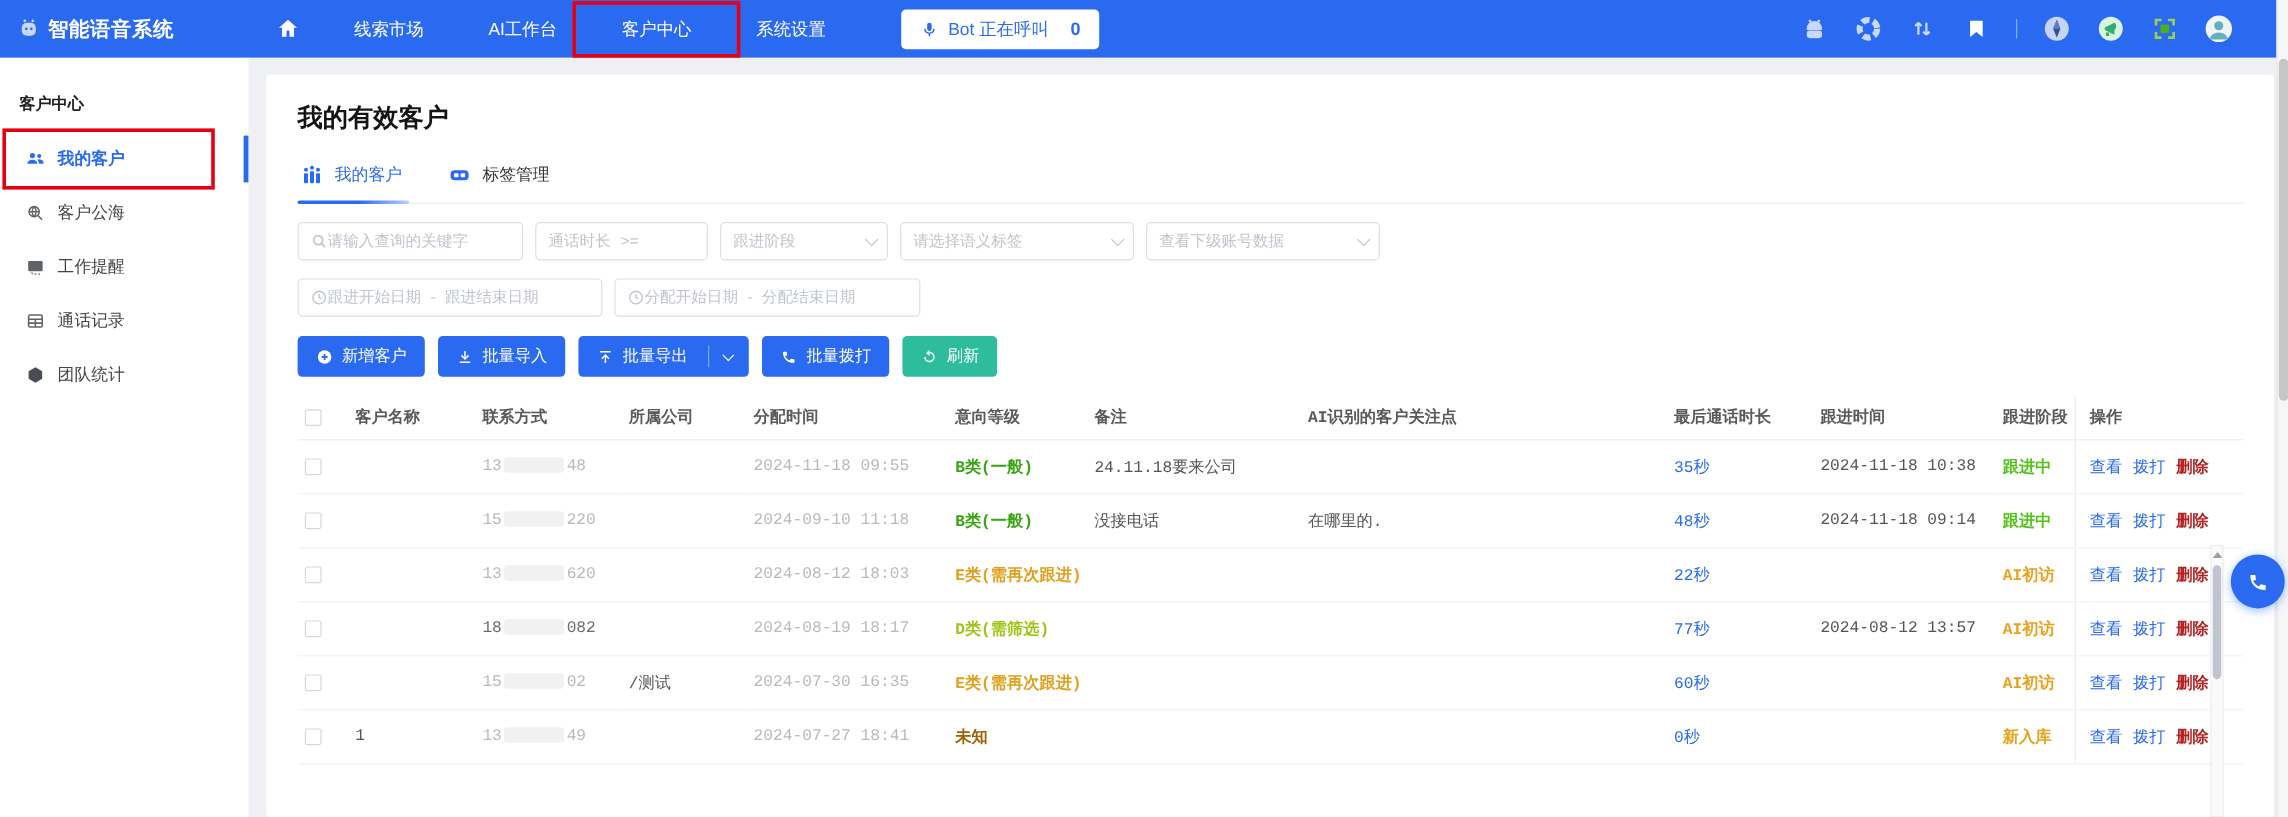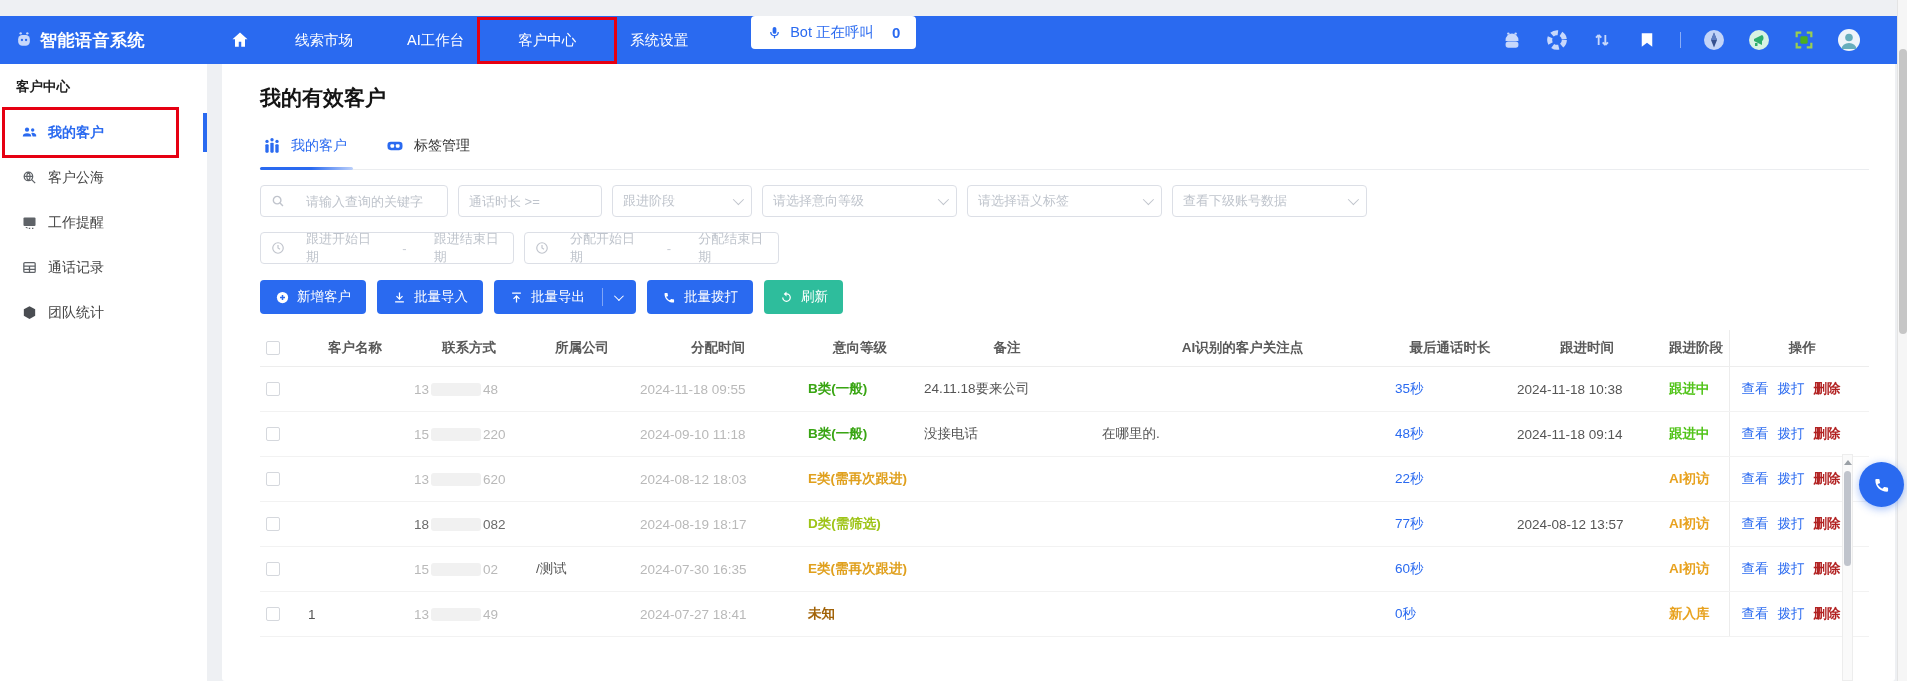--- a/index.html
+++ b/index.html
@@ -1,21 +1,21 @@
 <!DOCTYPE html>
 <html><head>
 <meta charset="utf-8">
 <style>
   * { margin:0; padding:0; box-sizing:border-box; }
   html,body { width:1907px; height:681px; overflow:hidden; background:#eef0f3;
     font-family:"Liberation Sans","DejaVu Sans",sans-serif; }
 
   
-  .navbar { position:absolute; top:16px; left:0; right:0; height:48px; background:#2a6af0;
-    display:flex; color:#fff; z-index:20; }
+  .navbar { position:absolute; top:0; left:0; right:0; height:48px; background:#2a6af0;
+    display:flex; align-items:center; color:#fff; z-index:20; }
   .logo { display:flex; align-items:center; gap:6px; padding-left:14px; width:200px; }
   .logo-text { font-size:17px; font-weight:bold; letter-spacing:.5px; }
   .nav-home { margin-left:30px; display:flex; align-items:center; cursor:pointer; }
   .nav-items { display:flex; align-items:center; margin-left:18px; }
   .nav-item { position:relative; padding:6px 27px; font-size:14.5px; cursor:pointer; white-space:nowrap; }
   .bot-btn { margin-left:36px; height:33px; background:#fff; color:#2a6af0; border:none;
     border-radius:4px; display:flex; align-items:center; gap:8px; padding:0 16px;
     font-size:14.5px; cursor:pointer; font-family:inherit; }
   .bot-count { font-weight:bold; font-size:15px; margin-left:10px; }
   .nav-right { margin-left:auto; display:flex; align-items:center; gap:21px; padding-right:46px; }
@@ -31,35 +31,35 @@
   .sidebar { position:absolute; top:48px; left:0; bottom:0; width:207px; background:#fff; z-index:10; }
   .sidebar-title { font-size:13.5px; font-weight:bold; color:#1f1f1f; padding:30px 0 14px 16px; }
   .side-item { position:relative; height:45px; display:flex; align-items:center; gap:10px;
     padding:0 16px 0 21px; font-size:14px; color:#444; cursor:pointer; }
   .side-item.active { color:#2a6af0; font-weight:bold; }
   .side-item.active .bar { position:absolute; right:0; top:3px; bottom:3px; width:4px; background:#2a6af0; }
 
   
   .main { position:absolute; top:48px; left:207px; right:0; bottom:0; background:#eef0f3;
     padding:14px 12px 0 15px; }
-  .card { background:#fff; border-radius:3px; height:100%; padding:22px 26px 0 38px; position:relative; }
+  .card { background:#fff; border-radius:3px; height:100%; padding:22px 26px 0 26px; position:relative;font-family:Liberation Mono, monospace; }
   .page-title { font-size:21px; font-weight:bold; color:#141414; }
   .page-desc { margin-top:9px; font-size:13.5px; color:#666; }
 
   
   .tabs { margin-top:24px; display:flex; gap:38px; border-bottom:1px solid #ebedf0; padding:0 2px 13px 2px; }
   .tab { position:relative; display:flex; align-items:center; gap:9px; font-size:14px; color:#333; cursor:pointer; }
   .tab.active { color:#2a6af0; }
   .tab.active::after { content:""; position:absolute; left:-2px; right:-6px; bottom:-14px; height:3px;
     background:linear-gradient(90deg,#2a6af0 55%, #bcd0fa); border-radius:2px; }
 
   
   .filter-row { display:flex; gap:10px; margin-top:15px; }
   .f-box { height:32px; border:1px solid #dcdfe6; border-radius:4px; display:flex; align-items:center;
-    padding:0 10px; gap:21px; color:#bfc4cc; font-size:13px; background:#fff; }
+    padding:0 10px; gap:0; color:#bfc4cc; font-size:13px; background:#fff; }
   .f-box input { border:none; outline:none; width:100%; font-size:13px; color:#333;
     font-family:inherit; background:transparent; }
   .f-box input::placeholder { color:#bfc4cc; }
   .f-select { justify-content:space-between; cursor:pointer; }
   .caret { width:8px; height:8px; border-right:1.6px solid #c0c4cc; border-bottom:1.6px solid #c0c4cc;
     transform:rotate(45deg) translateY(-2px); flex:none; }
   .w188{width:188px}.w144{width:144px}.w140{width:140px}.w195{width:195px}.w247{width:254px}.w255{width:255px}
   .date-sep { color:#c9cdd4; padding:0 6px; }
 
   
@@ -67,21 +67,21 @@
   .btn { height:34px; border:none; border-radius:4px; background:#2a6af0; color:#fff; font-size:13.5px;
     display:flex; align-items:center; gap:7px; padding:0 15px; cursor:pointer; font-family:inherit; }
   .btn.green { background:#2ebd9c; }
   .btn .vsep { width:1px; height:18px; background:rgba(255,255,255,.4); margin:0 4px 0 10px; }
   .btn .caret-w { width:7px; height:7px; border-right:1.6px solid #fff; border-bottom:1.6px solid #fff;
     transform:rotate(45deg) translateY(-2px); }
 
   
   .table-wrap { margin-top:16px; }
   table { width:100%; border-collapse:collapse; table-layout:fixed; }
-  th { text-align:center; font-size:13.5px; color:#595959; font-weight:bold; padding:9px 6px;
+  th { text-align:left; font-size:13.5px; color:#595959; font-weight:bold; padding:9px 6px;
     border-bottom:1px solid #ededed; white-space:nowrap; }
   td { font-size:13.5px; color:#555; padding:0 6px; height:45px; border-bottom:1px solid #f2f2f2;
     white-space:nowrap; overflow:hidden; }
   .checkbox { width:14px; height:14px; border:1px solid #d5d8dd; border-radius:2px; background:#fff; cursor:pointer; }
   .phone { color:#b9b9b9; }
   .phone.dark { color:#6b6b6b; }
   .blur-patch { display:inline-block; width:50px; height:13px; background:#f1f1f1; border-radius:3px;
     vertical-align:middle; margin:0 2px; }
   .assigned { color:#b9b9b9;text-align:center; }
   .grade { font-weight:bold; }
@@ -303,24 +303,20 @@
               <path d="M15.5 15.5l5 5"></path>
             </svg>
         </span>
         <input placeholder="请输入查询的关键字" style="">
       </div>
       <div class="f-box w144">
         <input placeholder="通话时长 &gt;=" style="">
       </div>
       <div class="f-box f-select w140">
         <span>跟进阶段</span>
-        <span class="caret"></span>
-      </div>
-      <div class="f-box f-select w195">
-        <span>请选择意向等级</span>
         <span class="caret"></span>
       </div>
       <div class="f-box f-select w195">
         <span>请选择语义标签</span>
         <span class="caret"></span>
       </div>
       <div class="f-box f-select w195">
         <span>查看下级账号数据</span>
         <span class="caret"></span>
       </div>

